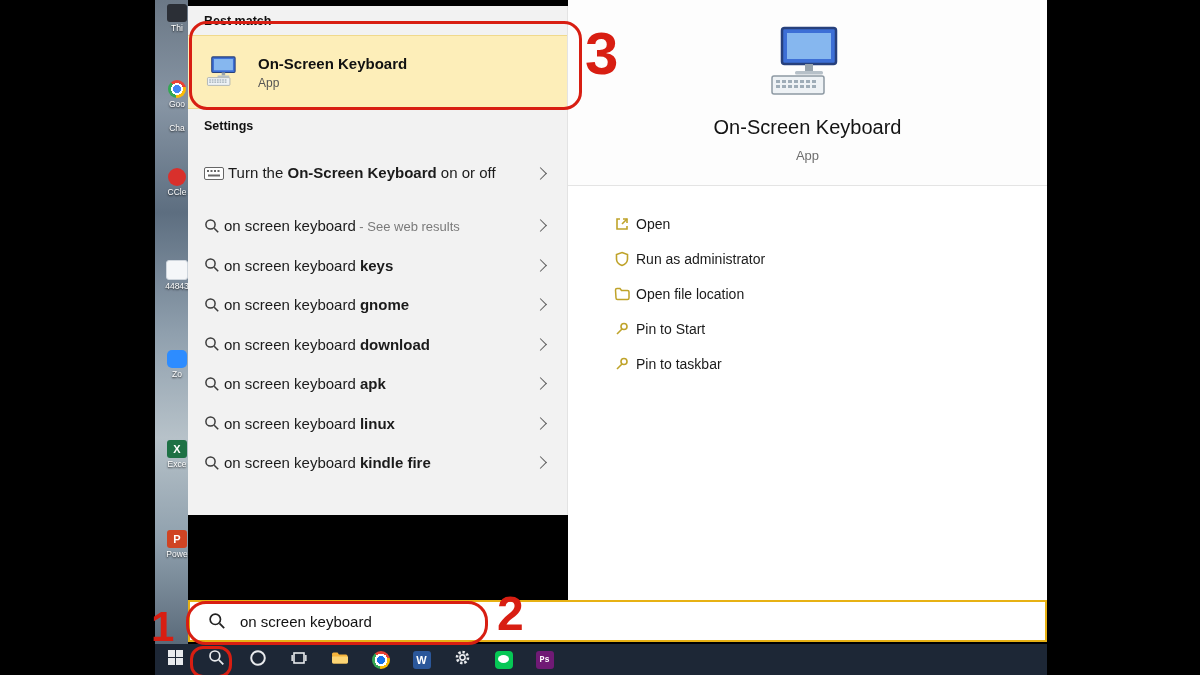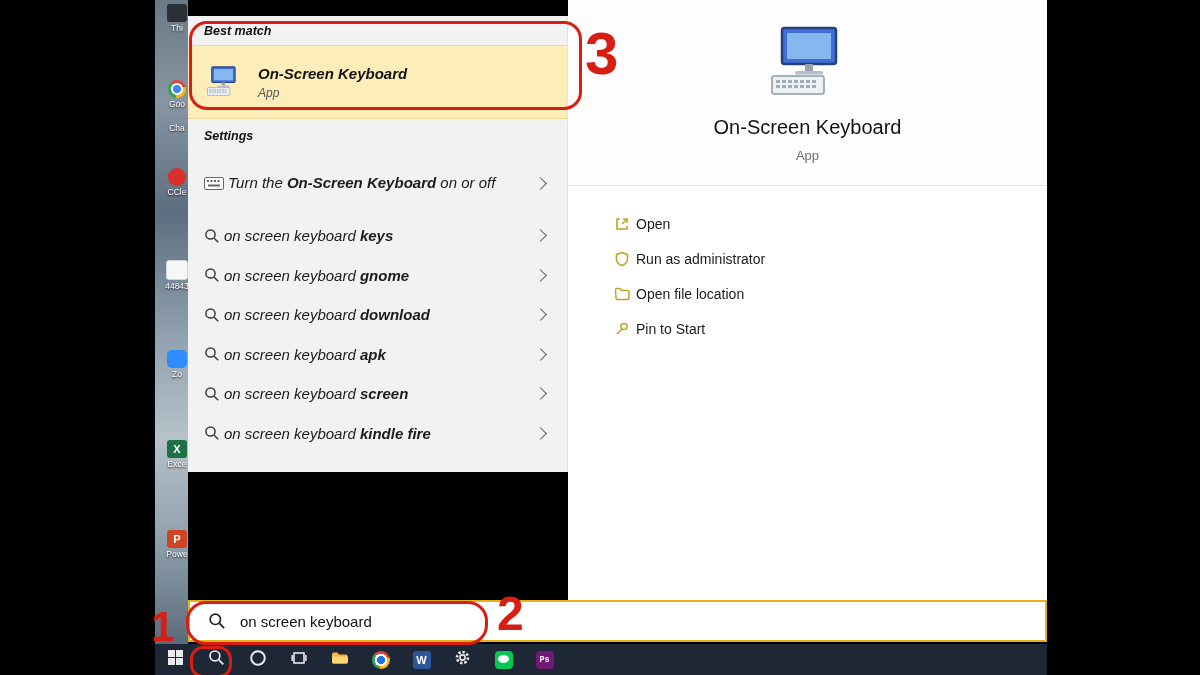--- a/index.html
+++ b/index.html
@@ -16,22 +16,22 @@
     background:radial-gradient(circle,#4286f5 0 4px,#fff 4px 6px,rgba(0,0,0,0) 6px),
                conic-gradient(from -45deg,#ea4335 0 120deg,#fbbc05 120deg 235deg,#34a853 235deg 360deg);}
   .t-ccleaner{width:18px;height:18px;border-radius:50%;background:#d9302c;}
   .t-doc{background:#f5f7f9;border:1px solid #cfd6dd;}
   .t-zoom{background:#2d8cff;border-radius:5px;}
   .t-excel{background:#1e7145;}
   .t-ppt{background:#d04423;}
   .dlabel{font-size:8.5px;color:#fff;text-shadow:0 1px 2px rgba(0,0,0,.85);margin-top:2px;line-height:1.1;}
 
   
-  .panel-left{position:absolute;left:188px;top:16px;width:380px;height:456px;background:#f2f2f2;
-    border-right:1px solid #e3e3e3;box-sizing:border-box;overflow:hidden;font-style:italic;}
+  .panel-left{position:absolute;left:188px;top:6px;width:380px;height:509px;background:#f2f2f2;
+    border-right:1px solid #e3e3e3;box-sizing:border-box;overflow:hidden;}
   .sec-h{font-size:12.5px;font-weight:700;color:#111;padding:10px 16px 7px;}
   .sec-h.first{padding-top:8px;}
   .best{height:72px;background:#fdeeb9;border-top:1px solid #f0d98c;border-bottom:1px solid #f0d98c;
     display:flex;align-items:center;gap:16px;padding:0 16px;}
   .bm-title{font-size:15px;font-weight:600;color:#111;}
   .bm-sub{font-size:12px;color:#555;margin-top:4px;}
   .row{display:flex;align-items:center;gap:4px;padding:0 16px;}
   .settings-row{min-height:58px;padding-top:4px;padding-bottom:4px;}
   .s-txt{font-size:15px;color:#1b1b1b;width:292px;line-height:1.45;}
   .web-row{height:39.5px;}
@@ -174,20 +174,30 @@
     </div>
 
 
     <div class="row web-row">
       <span class="mag">
           <svg width="16" height="16" viewBox="0 0 16 16">
             <circle cx="6.5" cy="6.5" r="4.6" fill="none" stroke="#3c3c3c" stroke-width="1.5"></circle>
             <line x1="10.2" y1="10.2" x2="14.2" y2="14.2" stroke="#3c3c3c" stroke-width="1.6"></line>
           </svg>
         </span>
+      <span class="w-txt"><span>on screen keyboard</span><b></b><span class="w-note"> - See web results</span></span>
+      <span class="chev"></span>
+    </div>
+    <div class="row web-row">
+      <span class="mag">
+          <svg width="16" height="16" viewBox="0 0 16 16">
+            <circle cx="6.5" cy="6.5" r="4.6" fill="none" stroke="#3c3c3c" stroke-width="1.5"></circle>
+            <line x1="10.2" y1="10.2" x2="14.2" y2="14.2" stroke="#3c3c3c" stroke-width="1.6"></line>
+          </svg>
+        </span>
       <span class="w-txt"><span>on screen keyboard </span><b>keys</b></span>
       <span class="chev"></span>
     </div>
     <div class="row web-row">
       <span class="mag">
           <svg width="16" height="16" viewBox="0 0 16 16">
             <circle cx="6.5" cy="6.5" r="4.6" fill="none" stroke="#3c3c3c" stroke-width="1.5"></circle>
             <line x1="10.2" y1="10.2" x2="14.2" y2="14.2" stroke="#3c3c3c" stroke-width="1.6"></line>
           </svg>
         </span>
@@ -214,21 +224,21 @@
       <span class="w-txt"><span>on screen keyboard </span><b>apk</b></span>
       <span class="chev"></span>
     </div>
     <div class="row web-row">
       <span class="mag">
           <svg width="16" height="16" viewBox="0 0 16 16">
             <circle cx="6.5" cy="6.5" r="4.6" fill="none" stroke="#3c3c3c" stroke-width="1.5"></circle>
             <line x1="10.2" y1="10.2" x2="14.2" y2="14.2" stroke="#3c3c3c" stroke-width="1.6"></line>
           </svg>
         </span>
-      <span class="w-txt"><span>on screen keyboard </span><b>screen</b></span>
+      <span class="w-txt"><span>on screen keyboard </span><b>linux</b></span>
       <span class="chev"></span>
     </div>
     <div class="row web-row">
       <span class="mag">
           <svg width="16" height="16" viewBox="0 0 16 16">
             <circle cx="6.5" cy="6.5" r="4.6" fill="none" stroke="#3c3c3c" stroke-width="1.5"></circle>
             <line x1="10.2" y1="10.2" x2="14.2" y2="14.2" stroke="#3c3c3c" stroke-width="1.6"></line>
           </svg>
         </span>
       <span class="w-txt"><span>on screen keyboard </span><b>kindle fire</b></span>
@@ -295,20 +305,29 @@
       </div>
       <div class="action">
         <span class="aicon">
             <svg width="16" height="16" viewBox="0 0 16 16">
               <circle cx="10" cy="5.5" r="3" fill="none" stroke="#bfa32a" stroke-width="1.6"></circle>
               <line x1="8" y1="8" x2="3" y2="13" stroke="#bfa32a" stroke-width="1.6"></line>
             </svg>
           </span>
         <span>Pin to Start</span>
       </div>
+      <div class="action">
+        <span class="aicon">
+            <svg width="16" height="16" viewBox="0 0 16 16">
+              <circle cx="10" cy="5.5" r="3" fill="none" stroke="#bfa32a" stroke-width="1.6"></circle>
+              <line x1="8" y1="8" x2="3" y2="13" stroke="#bfa32a" stroke-width="1.6"></line>
+            </svg>
+          </span>
+        <span>Pin to taskbar</span>
+      </div>
     </div>
   </div>
 
   <div class="search-row">
     <span class="mag">
         <svg width="18" height="18" viewBox="0 0 16 16">
           <circle cx="6.5" cy="6.5" r="4.6" fill="none" stroke="#222" stroke-width="1.5"></circle>
           <line x1="10.2" y1="10.2" x2="14.4" y2="14.4" stroke="#222" stroke-width="1.6"></line>
         </svg>
       </span>

